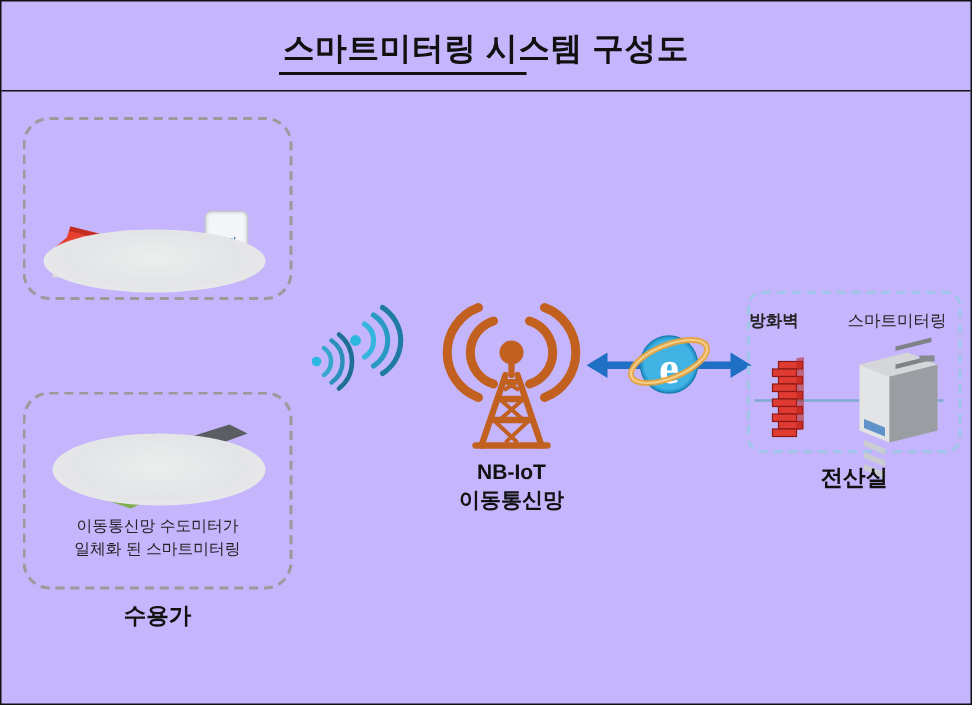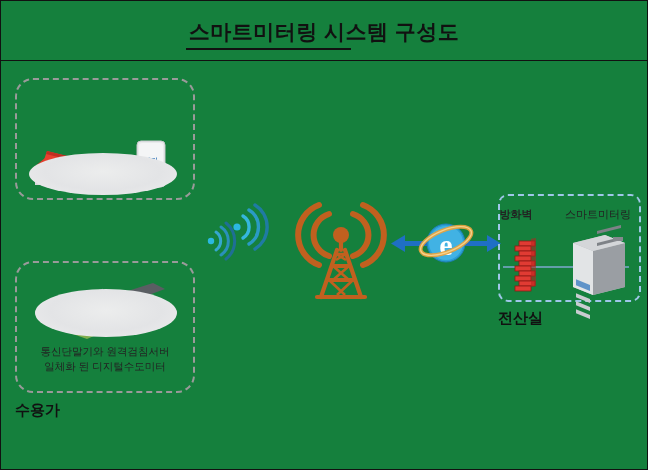--- a/index.html
+++ b/index.html
@@ -1,34 +1,34 @@
 <!DOCTYPE html>
 <html><head>
 <meta charset="utf-8">
 <style>
   html,body{margin:0;padding:0;background:#fff;}
   body{width:650px;height:472px;overflow:hidden;font-family:"Liberation Sans","DejaVu Sans",sans-serif;}
 
-  #frame{position:relative;width:648px;height:470px;border:1.5px solid #111;box-sizing:border-box;background:#15803d;}
+  #frame{position:relative;width:648px;height:470px;border:1.5px solid #111;box-sizing:border-box;background:#c4b5fd;}
 
   
   #title-band{position:absolute;left:0;top:0;width:100%;height:60px;border-bottom:1.5px solid #111;box-sizing:border-box;}
   #title-text{position:absolute;left:0;top:17px;width:100%;text-align:center;font-size:21px;font-weight:bold;color:#111;letter-spacing:.5px;}
   #title-underline{position:absolute;left:185px;top:47px;width:165px;height:2px;background:#111;}
 
   
   #canvas{position:absolute;left:0;top:60px;width:648px;height:408px;}
 
   
   .dashbox{position:absolute;box-sizing:border-box;border:2px dashed #9a9a9a;border-radius:18px;background:transparent;}
   #box-top-left{left:14px;top:17px;width:180px;height:122px;}
   #box-bottom-left{left:14px;top:200px;width:180px;height:132px;}
   #box-server{left:497px;top:133px;width:143px;height:108px;border:2px dashed #9fc6e8;border-radius:10px;}
 
-  .group-label{position:absolute;font-size:15px;font-weight:bold;color:#111;}
+  .group-label{position:absolute;font-size:15px;font-weight:bold;color:#111;text-align:center;}
   #label-consumer{left:14px;top:340px;width:180px;}
   #label-datacenter{left:497px;top:248px;width:143px;}
 
   .sub-label{position:absolute;font-size:11px;color:#222;text-align:center;line-height:14px;}
   #label-terminal{left:84px;top:48px;width:104px;}
   #label-firewall{left:488px;top:146px;width:54px;font-weight:bold;}
   #label-server{left:558px;top:146px;width:78px;}
   #caption-digital{left:20px;top:283px;width:168px;font-size:10.5px;line-height:15px;}
 
   .net-label{position:absolute;text-align:center;font-weight:bold;color:#111;}
@@ -134,22 +134,22 @@
           <rect x="94" y="33" width="18" height="3.5" fill="#8d9299"></rect>
           <ellipse cx="104" cy="48" rx="22" ry="7" fill="#c99f58"></ellipse>
           <rect x="84" y="44" width="8" height="9" rx="1.5" fill="#b0873f"></rect>
           <rect x="118" y="44" width="8" height="9" rx="1.5" fill="#b0873f"></rect>
           <ellipse cx="104" cy="46" rx="15" ry="5" fill="#ddc593"></ellipse>
         </g>
       </svg>
     </div>
 
     <div class="sub-label" id="caption-digital">
-      <div>통신단말기와 원격검침서버</div>
-      <div>일체화 된 디지털수도미터</div>
+      <div>이동통신망 수도미터가</div>
+      <div>일체화 된 스마트미터링</div>
     </div>
 
     <div class="group-label" id="label-consumer">수용가</div>
 
     <div class="arcs" style="left:205px;top:160px;">
       <svg width="38" height="40" viewBox="0 0 38 40">
         <g fill="none" stroke="#2bb8e0" stroke-width="3" stroke-linecap="round">
           <circle cx="5" cy="20" r="3.2" fill="#2bb8e0" stroke="none"></circle>
           <path d="M10,11 A11,11 0 0 1 10,29" stroke="#35a7cf"></path>
           <path d="M15,6 A17,17 0 0 1 15,34" stroke="#2a90bb"></path>
@@ -191,20 +191,24 @@
           <path d="M36,72 L52,86"></path>
           <path d="M52,72 L36,86"></path>
           <path d="M32,86 L48,101"></path>
           <path d="M56,86 L40,101"></path>
           <path d="M39,60 L49,60"></path>
           <path d="M39,60 L49,66 M49,60 L39,66"></path>
         </g>
       </svg>
     </div>
 
+    <div class="net-label" id="label-nbiot">
+      <div>NB-IoT</div>
+      <div>이동통신망</div>
+    </div>
 
     <div style="position:absolute;left:390px;top:155px;">
       <svg width="110" height="56" viewBox="0 0 110 56">
         <g fill="#1f6fc4">
           <rect x="12" y="25" width="86" height="5"></rect>
           <polygon points="0,27.5 14,19 14,36"></polygon>
           <polygon points="110,27.5 96,19 96,36"></polygon>
         </g>
         <g>
           <circle cx="55" cy="27" r="19" fill="#2a9fd6"></circle>

